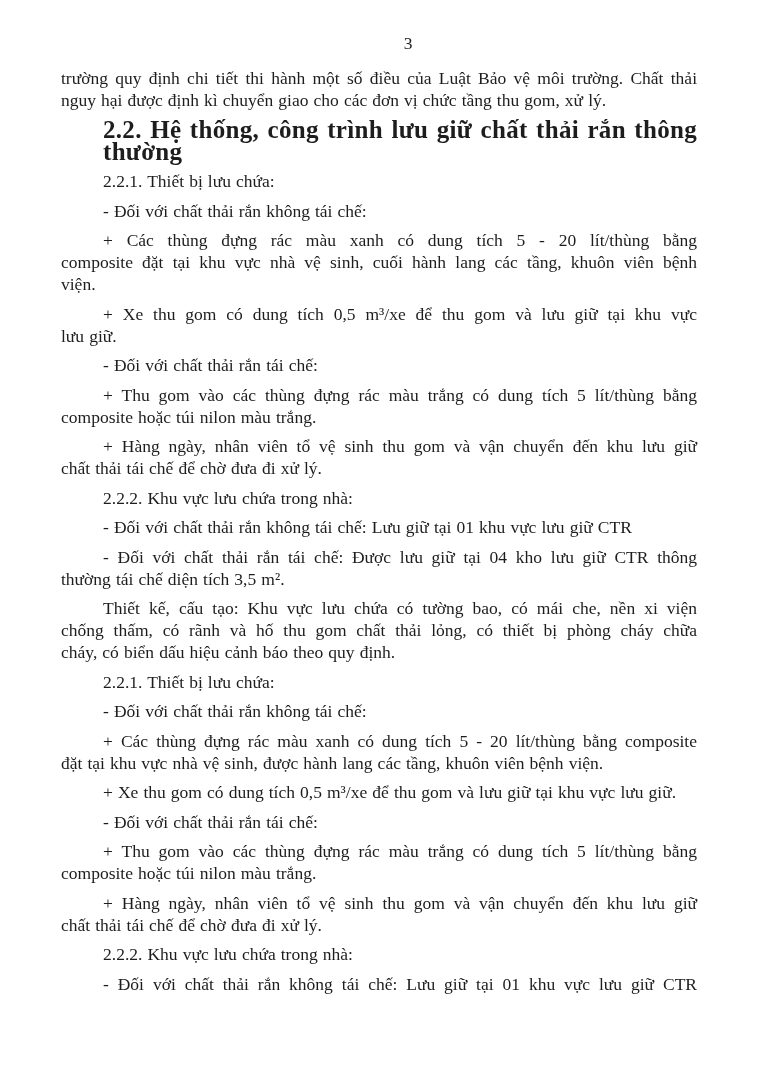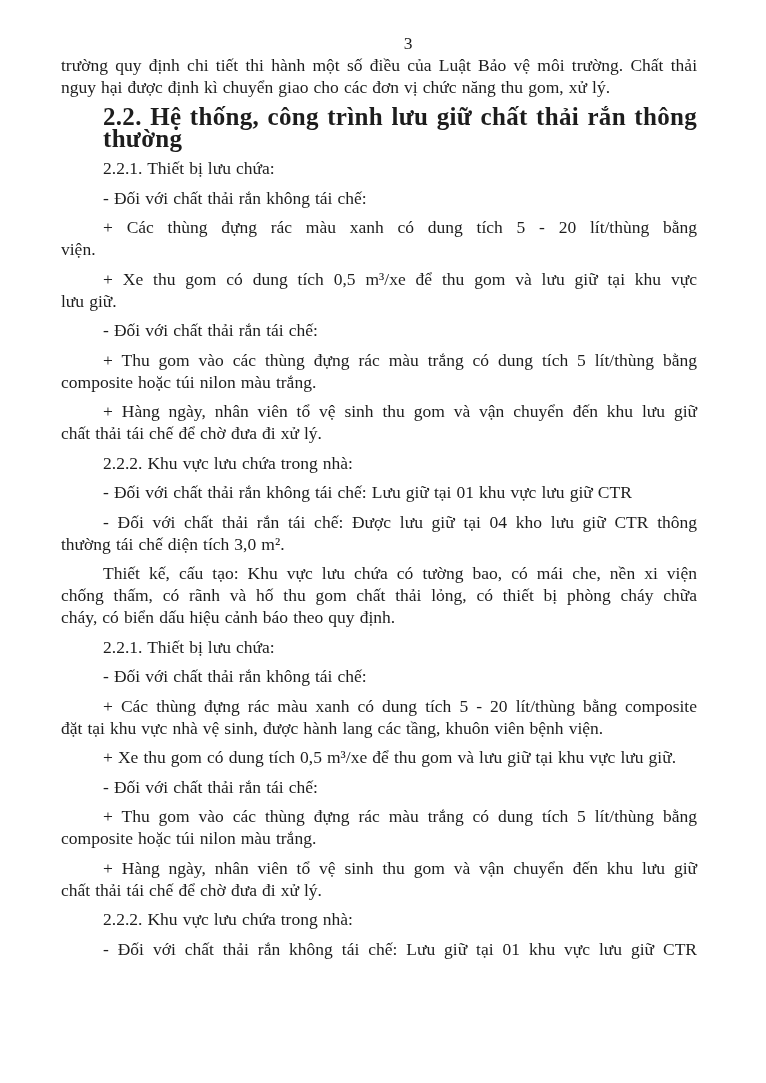--- a/index.html
+++ b/index.html
@@ -17,20 +17,21 @@
     overflow: hidden;
   }
   .page-number {
     margin-top: 32px;
     font-size: 17.5px;
     line-height: 22px;
     text-align: center;
     padding-left: 50px; 
   }
   .content {
+    margin-top: 13px;
     margin-left: 61px;
     width: 636px;
   }
   .para {
     margin: 0 0 7.5px 0;
     font-size: 17.5px;
     line-height: 22px;
     word-spacing: 0.04em;
   }
   .para.heading {
@@ -53,33 +54,34 @@
   }
 </style>
 </head>
 <body>
 
 <div class="page">
   <div class="page-number">3</div>
   <div class="content">
       <div class="para continuation">
         <div class="line">trường quy định chi tiết thi hành một số điều của Luật Bảo vệ môi trường. Chất thải</div>
-        <div class="line">nguy hại được định kì chuyển giao cho các đơn vị chức năng thu gom, xử lý.</div>
+        <div class="line">nguy hại được định kì chuyển giao cho các đơn vị chức tầng thu gom, xử lý.</div>
       </div>
       <div class="para heading">
         <div class="line">2.2. Hệ thống, công trình lưu giữ chất thải rắn thông thường</div>
       </div>
       <div class="para body">
         <div class="line">2.2.1. Thiết bị lưu chứa:</div>
       </div>
       <div class="para body">
         <div class="line">- Đối với chất thải rắn không tái chế:</div>
       </div>
       <div class="para body">
         <div class="line">+ Các thùng đựng rác màu xanh có dung tích 5 - 20 lít/thùng bằng</div>
+        <div class="line">composite đặt tại khu vực nhà vệ sinh, cuối hành lang các tầng, khuôn viên bệnh</div>
         <div class="line">viện.</div>
       </div>
       <div class="para body">
         <div class="line">+ Xe thu gom có dung tích 0,5 m³/xe để thu gom và lưu giữ tại khu vực</div>
         <div class="line">lưu giữ.</div>
       </div>
       <div class="para body">
         <div class="line">- Đối với chất thải rắn tái chế:</div>
       </div>
       <div class="para body">
@@ -91,21 +93,21 @@
         <div class="line">chất thải tái chế để chờ đưa đi xử lý.</div>
       </div>
       <div class="para body">
         <div class="line">2.2.2. Khu vực lưu chứa trong nhà:</div>
       </div>
       <div class="para body">
         <div class="line">- Đối với chất thải rắn không tái chế: Lưu giữ tại 01 khu vực lưu giữ CTR</div>
       </div>
       <div class="para body">
         <div class="line">- Đối với chất thải rắn tái chế: Được lưu giữ tại 04 kho lưu giữ CTR thông</div>
-        <div class="line">thường tái chế diện tích 3,0 m².</div>
+        <div class="line">thường tái chế diện tích 3,5 m².</div>
       </div>
       <div class="para body">
         <div class="line">Thiết kế, cấu tạo: Khu vực lưu chứa có tường bao, có mái che, nền xi viện</div>
         <div class="line">chống thấm, có rãnh và hố thu gom chất thải lỏng, có thiết bị phòng cháy chữa</div>
         <div class="line">cháy, có biển dấu hiệu cảnh báo theo quy định.</div>
       </div>
       <div class="para body">
         <div class="line">2.2.1. Thiết bị lưu chứa:</div>
       </div>
       <div class="para body">

